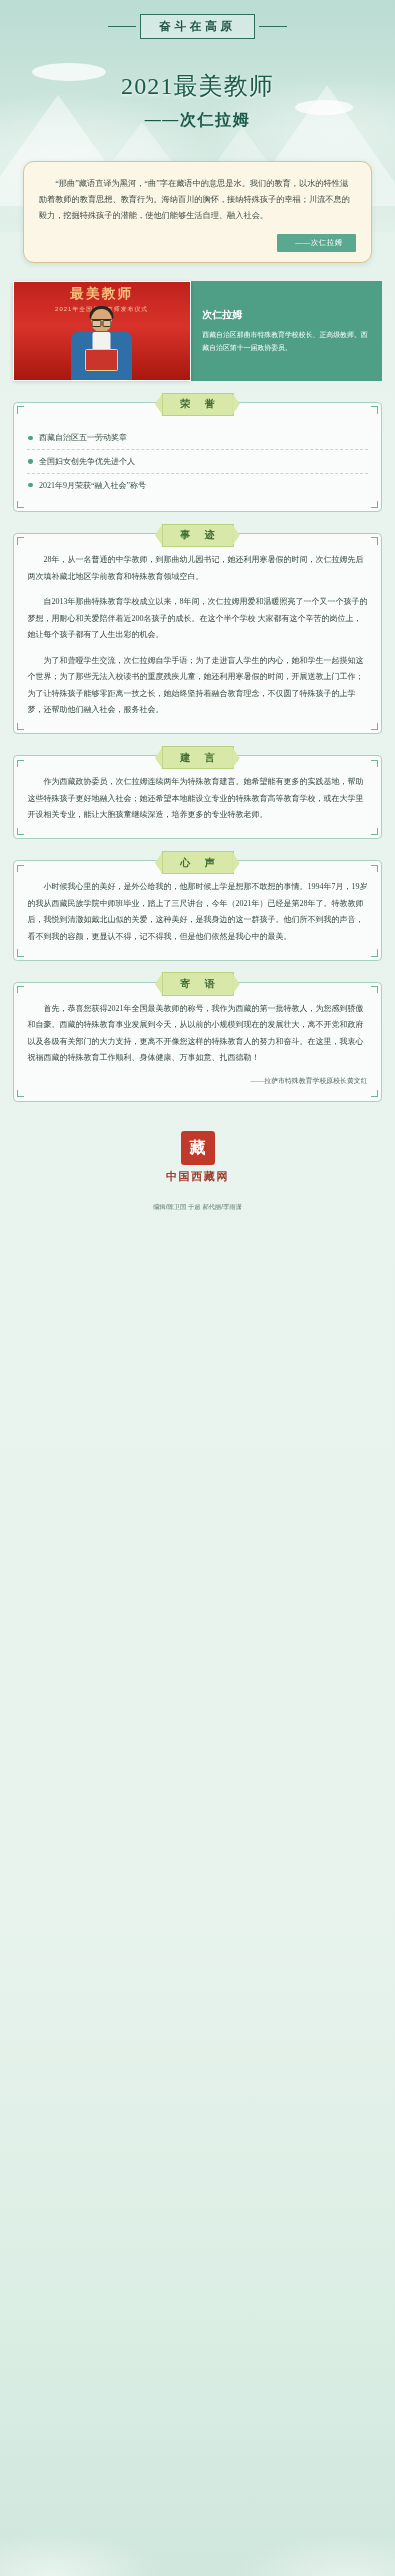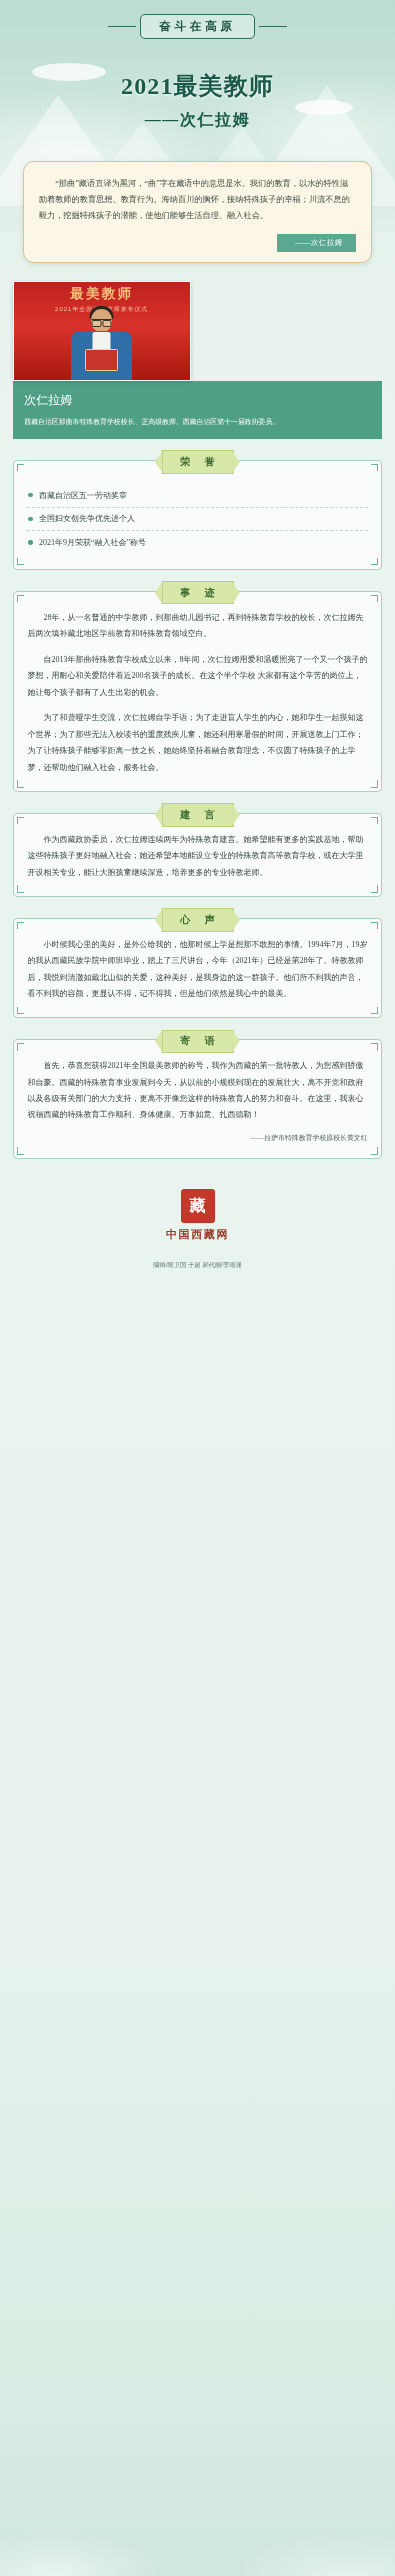--- a/index.html
+++ b/index.html
@@ -49,21 +49,21 @@
   .content { position:relative; z-index:5; }
 
   
   .ribbon-wrap{
     padding-top:13.7px;
     display:flex; justify-content:center;
   }
   .ribbon{
     position:relative;
     border:1.1px solid #2f6d5b;
-    border-radius:5px;
+    border-radius:0;
     padding:4.2px 18px;
     background:rgba(255,255,255,.35);
     color:#1f5344;
     font-size:11.6px; letter-spacing:3.7px;
     font-family:"Liberation Serif", serif;
     font-weight:bold;
   }
   .ribbon:before, .ribbon:after{
     content:"";
     position:absolute; top:50%; width:27.4px; height:1.1px; background:#2f6d5b;
@@ -71,21 +71,21 @@
   .ribbon:before{ left:-33px; }
   .ribbon:after{ right:-33px; }
 
   .main-title{
     text-align:center;
     margin-top:31px;
     color:#1b5a49;
     font-family:"Liberation Serif", serif;
   }
   .main-title .l1{
-    font-size:24px; font-weight:bold; letter-spacing:1.1px;
+    font-size:24px; font-weight:normal; letter-spacing:1.1px;
     text-shadow:0 1.1px 3.2px rgba(255,255,255,.9);
   }
   .main-title .l2{
     margin-top:8.4px;
     font-size:16px; font-weight:bold; letter-spacing:1.6px;
   }
 
   
   .quote-card{
     margin:29.5px 23px 0 23px;
@@ -119,21 +119,20 @@
     font-family:"Liberation Serif", serif;
     letter-spacing:0.5px;
   }
 
   
   .photo-row{
     margin:18px 12.7px 0 12.7px;
     display:flex;
     align-items:stretch;
     gap:0;
-    flex-direction:column;
   }
   .photo{
     width:178px; height:100px;
     position:relative;
     border:1.6px solid #fff;
     box-shadow:0 1.1px 4.2px rgba(0,0,0,.18);
     background:linear-gradient(180deg,#c0211d 0%, #d8332a 45%, #a8180f 100%);
     overflow:hidden;
     flex:none;
   }
@@ -185,21 +184,21 @@
     width:33px; height:22px; background:#c9342b; border:1.1px solid #f2d28a; border-radius:1.6px;
   }
   .caption{
     flex:1;
     background:#4f9f86;
     color:#fff;
     padding:10.5px 11.6px;
     display:flex; flex-direction:column; justify-content:center;
   }
   .caption .name{
-    font-size:12px; font-weight:normal; margin-bottom:6.3px;
+    font-size:10px; font-weight:bold; margin-bottom:6.3px;
     font-family:"Liberation Serif", serif;
   }
   .caption .desc{
     font-size:6.9px; line-height:1.9;
   }
 
   
   .card{
     margin:21px 12.7px 0 12.7px;
     background:rgba(255,255,255,.72);
@@ -399,21 +398,21 @@
     </div>
 
     <div class="card">
       <span class="corner c1"></span>
       <span class="corner c2"></span>
       <span class="corner c3"></span>
       <span class="corner c4"></span>
       <div class="sec-title-wrap">
         <div class="sec-title">事 迹</div>
       </div>
-      <p class="body-text">28年，从一名普通的中学教师，到那曲幼儿园书记，再到特殊教育学校的校长，次仁拉姆先后两次填补藏北地区学前教育和特殊教育领域空白。</p>
+      <p class="body-text">28年，从一名普通的中学教师，到那曲幼儿园书记，她还利用寒暑假的时间，次仁拉姆先后两次填补藏北地区学前教育和特殊教育领域空白。</p>
       <p class="body-text">自2013年那曲特殊教育学校成立以来，8年间，次仁拉姆用爱和温暖照亮了一个又一个孩子的梦想，用耐心和关爱陪伴着近200名孩子的成长。在这个半个学校 大家都有这个辛苦的岗位上，她让每个孩子都有了人生出彩的机会。</p>
       <p class="body-text">为了和聋哑学生交流，次仁拉姆自学手语；为了走进盲人学生的内心，她和学生一起摸知这个世界；为了那些无法入校读书的重度残疾儿童，她还利用寒暑假的时间，开展送教上门工作；为了让特殊孩子能够零距离一技之长，她始终坚持着融合教育理念，不仅圆了特殊孩子的上学梦，还帮助他们融入社会，服务社会。</p>
     </div>
 
     <div class="card">
       <span class="corner c1"></span>
       <span class="corner c2"></span>
       <span class="corner c3"></span>
       <span class="corner c4"></span>
       <div class="sec-title-wrap">

